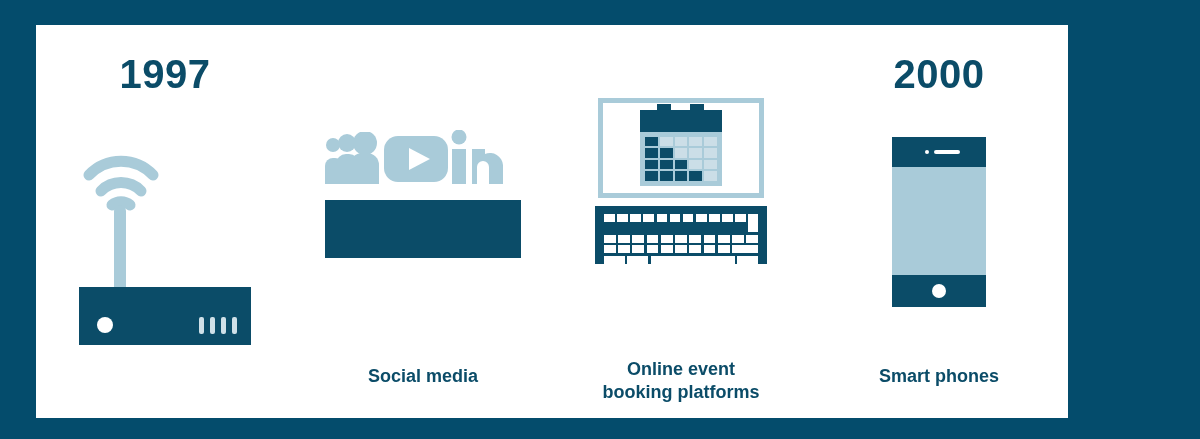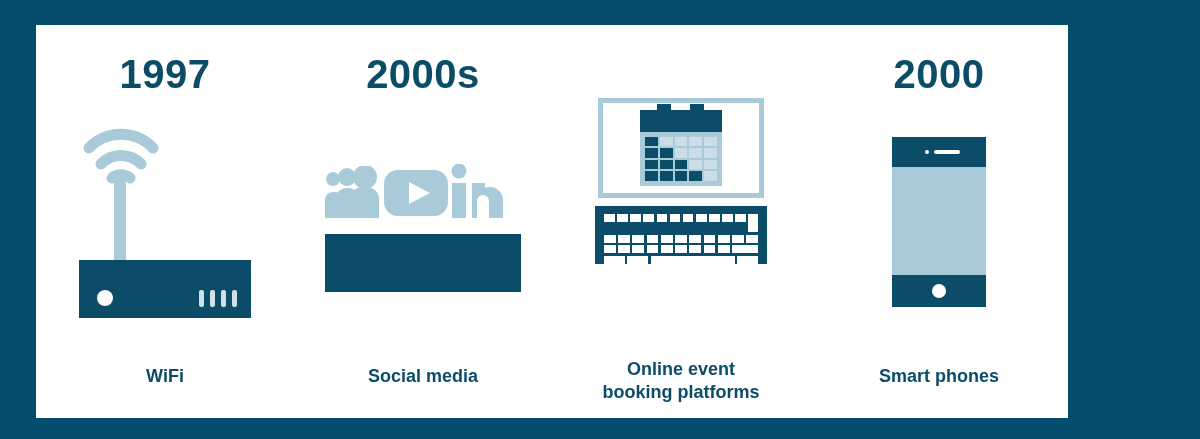--- a/index.html
+++ b/index.html
@@ -290,25 +290,23 @@
           <div class="router-bars">
             <i></i>
               <i></i>
               <i></i>
               <i></i>
           </div>
         </div>
       </div>
     </div>
 
-    <div class="card-caption">WiFi</div>
   </div>
 
   <div class="card">
-    <div class="card-year">2000s</div>
 
     <div class="card-icon">
       <div class="social-wrap">
         <div class="social-row">
           <svg class="people-icon" viewBox="0 0 56 52">
             <circle cx="8" cy="13" r="7" fill="#A9CBD9"></circle>
             <path d="M0 52 V34 a8 8 0 0 1 8-8 h2 a8 8 0 0 1 8 8 V52 Z" fill="#A9CBD9"></path>
             <circle cx="22" cy="11" r="9" fill="#A9CBD9"></circle>
             <path d="M11 52 V32 a10 10 0 0 1 10-10 h3 a10 10 0 0 1 10 10 V52 Z" fill="#A9CBD9"></path>
             <circle cx="40" cy="11" r="12" fill="#A9CBD9"></circle>

